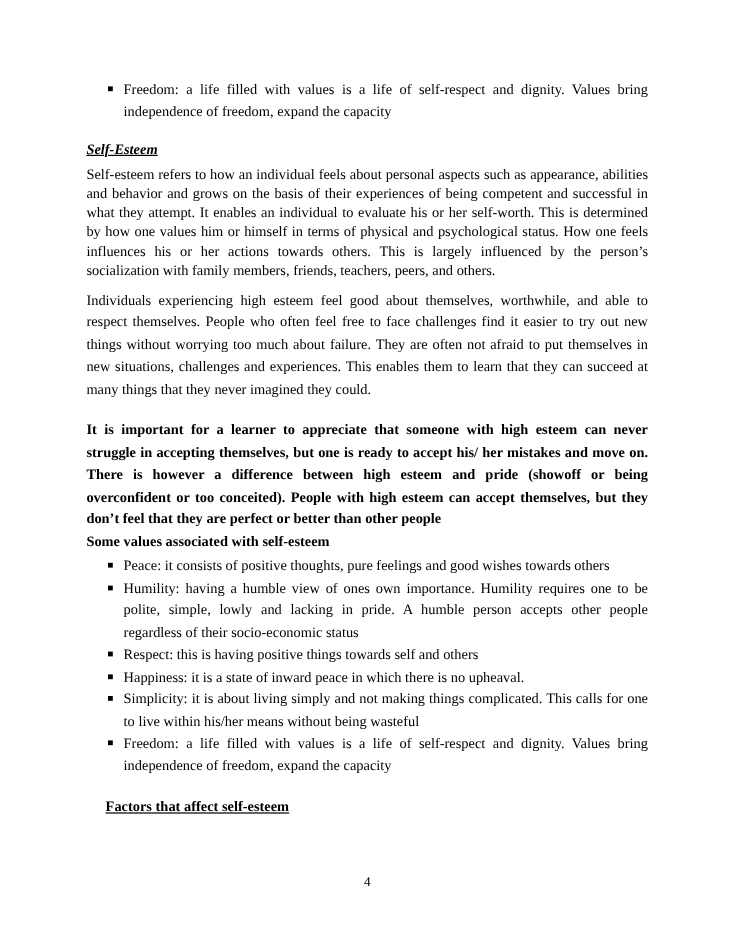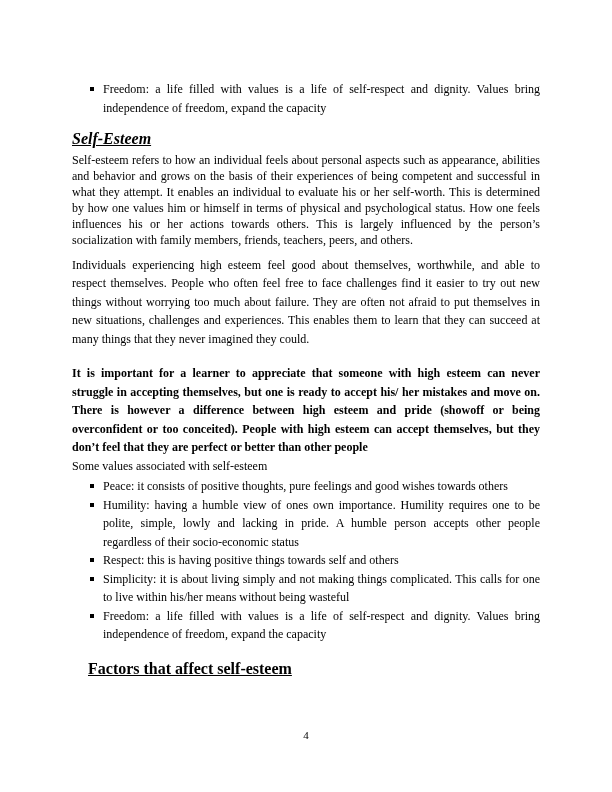--- a/index.html
+++ b/index.html
@@ -9,50 +9,50 @@
     height: 792px;
     background: #ffffff;
     color: #000000;
     font-family: "Liberation Serif", "DejaVu Serif", serif;
     font-size: 12px;
     line-height: 18.5px;
     overflow: hidden;
   }
   .content {
     position: absolute;
-    top: 80px;
+    top: 65px;
     left: 72px;
     width: 468px;
   }
   p { margin: 0; text-align: justify; }
   .p1 { margin-bottom: 5px; }
   .p2 { line-height: 16px; margin-bottom: 8px; }
   .p3 { margin-bottom: 16px; }
   .p4 { margin-bottom: 0; font-weight: bold; }
-  .values-intro { margin-bottom: 2px; text-align: left; }
+  .values-intro { margin-bottom: 2px; text-align: left; font-weight: bold; }
   ul.blist {
     list-style: none;
     margin: 0;
     padding: 0 0 0 31px;
   }
   ul.blist.values { margin-bottom: 8px; }
   ul.blist li {
     position: relative;
     text-align: justify;
   }
   .sq {
     position: absolute;
     left: -13px;
     top: 7px;
     width: 4px;
     height: 4px;
     background: #000000;
   }
   .heading {
-    font-size: 16px;
+    font-size: 12px;
     font-weight: 700;
     text-decoration: underline;
     line-height: 18.5px;
   }
   .heading-main {
     font-style: italic;
     margin: 13px 0 3px 0;
   }
   .heading-factors {
     margin: 16px;
@@ -99,20 +99,21 @@
       <li>
         <span class="sq"></span>
         <span>Humility: having a humble view of ones own importance. Humility requires one to be polite, simple, lowly and lacking in pride. A humble person accepts other people regardless of their socio-economic status</span>
       </li>
       <li>
         <span class="sq"></span>
         <span>Respect: this is having positive things towards self and others</span>
       </li>
       <li>
         <span class="sq"></span>
+        <span>Happiness: it is a state of inward peace in which there is no upheaval.</span>
       </li>
       <li>
         <span class="sq"></span>
         <span>Simplicity: it is about living simply and not making things complicated. This calls for one to live within his/her means without being wasteful</span>
       </li>
       <li>
         <span class="sq"></span>
         <span>Freedom: a life filled with values is a life of self-respect and dignity. Values bring independence of freedom, expand the capacity</span>
       </li>
     </ul>

